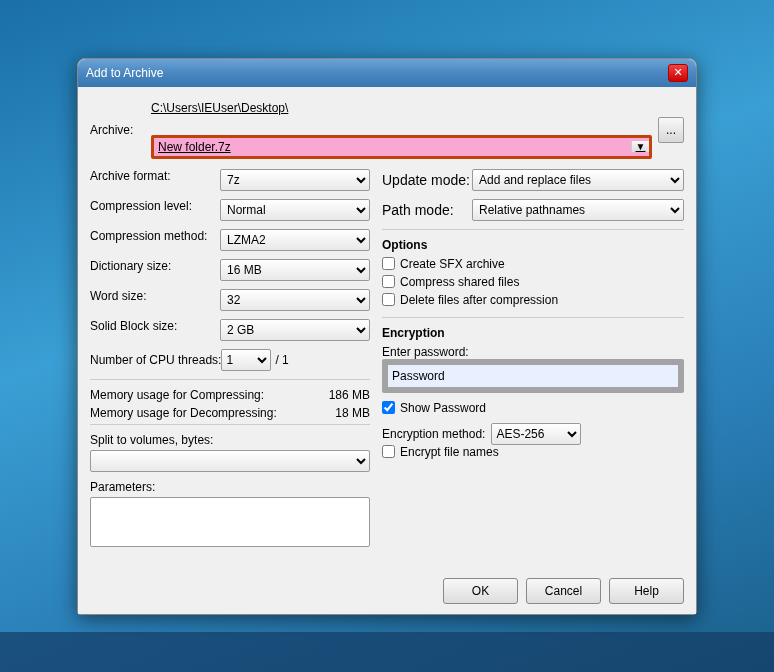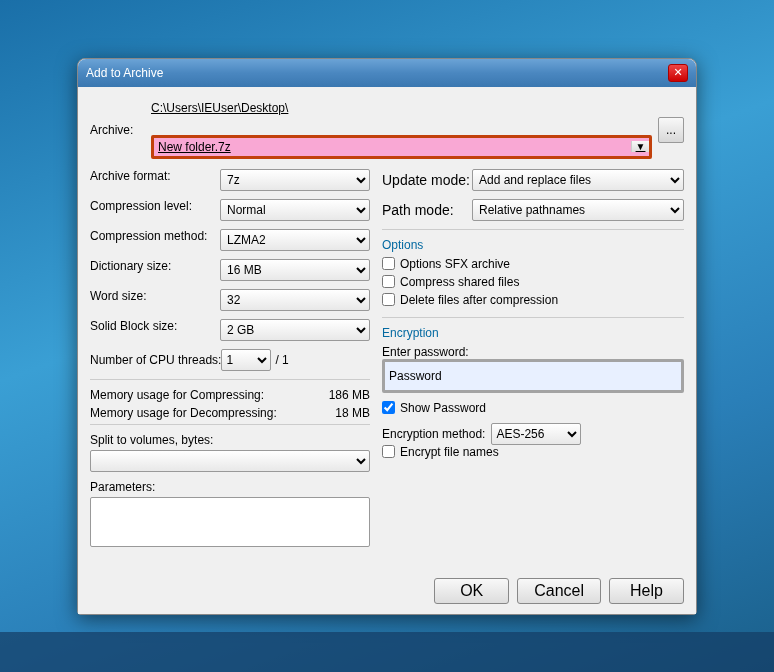--- a/index.html
+++ b/index.html
@@ -232,23 +232,23 @@
       border-radius: 2px;
       padding: 0 2px;
     }
 
     .options-section {
       margin-bottom: 10px;
     }
 
     .section-title {
       font-size: 12px;
-      font-weight: normal;
+      font-weight: bold;
       margin-bottom: 5px;
-      color: #0369a1;
+      color: #000000;
     }
 
     .checkbox-row {
       display: flex;
       align-items: center;
       gap: 5px;
       margin-bottom: 4px;
       font-size: 12px;
     }
 
@@ -262,21 +262,21 @@
     }
 
     .password-label {
       font-size: 12px;
       margin-bottom: 0;
     }
 
     .password-input {
       width: 100%;
       height: 34px;
-      border: 3px solid #a3a3a3;
+      border: 6px solid #a3a3a3;
       background: #e8f0ff;
       font-size: 12px;
       border-radius: 2px;
       padding: 0 4px;
       outline: none;
     }
 
     .enc-method-row {
       display: flex;
       align-items: center;
@@ -300,21 +300,21 @@
       gap: 8px;
       padding: 8px 12px 10px;
       background: #f0f0f0;
     }
 
     .footer-btn {
       min-width: 75px;
       height: 26px;
       border: 1px solid #888;
       background: linear-gradient(180deg, #f8f8f8 0%, #ddd 100%);
-      font-size: 16px;
+      font-size: 12px;
       border-radius: 3px;
       cursor: pointer;
       padding: 0 16px;
     }
 
     .divider-h {
       border: none;
       border-top: 1px solid #ccc;
       margin: 4px 0 8px;
     }
@@ -508,21 +508,21 @@
           </select>
         </div>
 
         <hr class="divider-h">
 
         <div class="options-section">
           <div class="section-title">Options</div>
 
           <div class="checkbox-row">
             <input type="checkbox" id="sfx" style="">
-            <label for="sfx">Options SFX archive</label>
+            <label for="sfx">Create SFX archive</label>
           </div>
 
           <div class="checkbox-row">
             <input type="checkbox" id="shared" style="">
             <label for="shared">Compress shared files</label>
           </div>
 
           <div class="checkbox-row">
             <input type="checkbox" id="deleteafter" style="">
             <label for="deleteafter">Delete files after compression</label>

